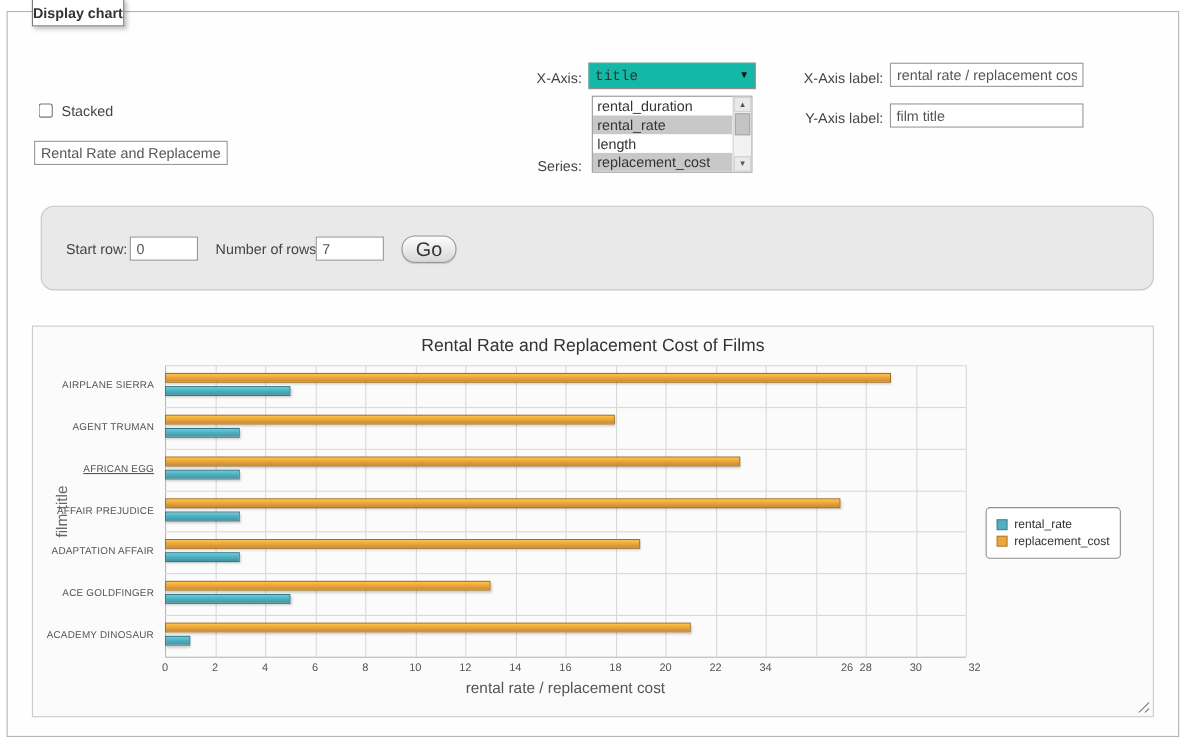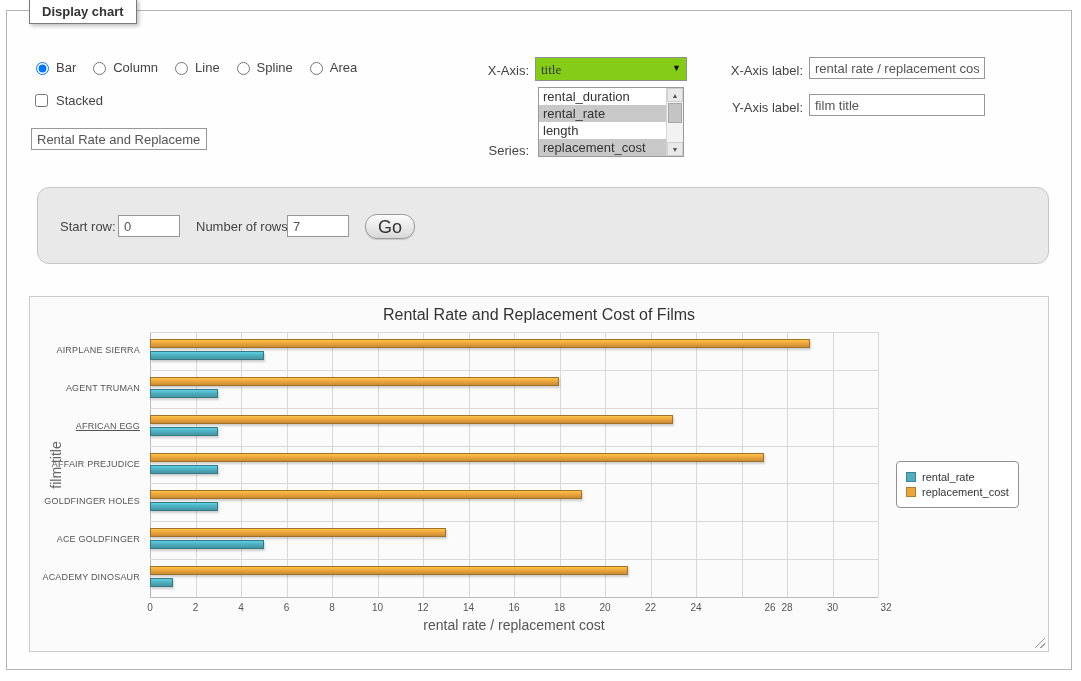--- a/index.html
+++ b/index.html
@@ -3,40 +3,40 @@
 <meta charset="utf-8">
 <style>
   html,body { margin:0; padding:0; background:#fff; }
   body { font-family:"Liberation Sans","DejaVu Sans",sans-serif; font-size:13px; color:#444; }
   .canvas { position:relative; width:1081px; height:681px; overflow:hidden; background:#fff; }
 
   
   .fieldset-main { position:absolute; left:6px; top:10px; width:1066px; height:660px;
     border:1px solid #b5b5b5; background:#fefefe; box-sizing:border-box; }
   .legend-box { position:absolute; left:22px; top:-12px; background:#fff; border:1px solid #7a7a7a;
-    box-shadow:2px 2px 4px rgba(0,0,0,.25); padding:4px 12px; font-weight:bold; font-size:13px; color:#333; }
+    box-shadow:2px 2px 4px rgba(0,0,0,.25); padding:4px 0; font-weight:bold; font-size:13px; color:#333; }
 
   
   .radio-row { position:absolute; left:24px; top:48px; display:flex; gap:12px; align-items:center; }
   .radio-row label { display:flex; align-items:center; gap:4px; cursor:default; }
   .stacked-row { position:absolute; left:24px; top:80px; display:flex; align-items:center; gap:5px; }
   input.text { border:1px solid #989898; background:#fff; height:22px; box-sizing:border-box;
     padding:1px 5px; font-family:"Liberation Sans","DejaVu Sans",sans-serif; font-size:13px; color:#555; }
   .title-input { position:absolute; left:24px; top:117px; width:176px; }
 
   .inline-label { position:absolute; text-align:right; color:#444; }
   .xaxis-lab  { left:420px; top:52px;  width:102px; }
   .series-lab { left:420px; top:132px; width:102px; }
   .xlab-lab   { left:646px; top:52px;  width:150px; }
   .ylab-lab   { left:646px; top:89px;  width:150px; }
 
   .select-wrap { position:absolute; left:528px; top:46px; width:152px; height:24px; }
   .select-wrap select { appearance:none; -webkit-appearance:none; -moz-appearance:none;
-    width:100%; height:24px; border:1px solid #8f8f8f; border-radius:0; background:#84cc16;
-    padding:2px 18px 2px 5px; font-family:Liberation Serif, serif; font-size:13px; color:#333; }
+    width:100%; height:24px; border:1px solid #8f8f8f; border-radius:0; background:#14b8a6;
+    padding:2px 18px 2px 5px; font-family:Liberation Mono, monospace; font-size:13px; color:#333; }
   .sel-arrow { position:absolute; right:6px; top:6px; font-size:9px; color:#111; pointer-events:none; }
 
   .listbox { position:absolute; left:531px; top:76px; width:146px; height:70px;
     border:1px solid #989898; background:#fff; box-sizing:border-box; display:flex; }
   .lb-options { flex:1; overflow:hidden; }
   .lb-option { height:17px; line-height:17px; padding:0 4px; font-size:13px; color:#333;
     white-space:nowrap; overflow:hidden; }
   .lb-option.selected { background:#c8c8c8; }
   .lb-scroll { width:16px; background:#f2f2f2; border-left:1px solid #d5d5d5;
     display:flex; flex-direction:column; }
@@ -83,42 +83,20 @@
     background:repeating-linear-gradient(135deg,#999 0 1px,transparent 1px 4px);
     clip-path:polygon(100% 0,100% 100%,0 100%); cursor:se-resize; }
 </style>
 </head>
 <body>
 
 <div class="canvas">
   <div class="fieldset-main">
     <div class="legend-box">Display chart</div>
 
-    <div class="radio-row">
-        <label>
-          <input type="radio" name="chartType" checked="" style="">
-          <span>Bar</span>
-        </label>
-        <label>
-          <input type="radio" name="chartType" style="">
-          <span>Column</span>
-        </label>
-        <label>
-          <input type="radio" name="chartType" style="">
-          <span>Line</span>
-        </label>
-        <label>
-          <input type="radio" name="chartType" style="">
-          <span>Spline</span>
-        </label>
-        <label>
-          <input type="radio" name="chartType" style="">
-          <span>Area</span>
-        </label>
-      </div>
 
     <label class="stacked-row">
       <input type="checkbox" style="">
       <span>Stacked</span>
     </label>
 
     <input class="text title-input" value="Rental Rate and Replacement Cost of Films" style="">
 
     <span class="inline-label xaxis-lab">X-Axis:</span>
     <div class="select-wrap">
@@ -156,21 +134,21 @@
       <button class="go-btn">Go</button>
     </div>
 
     <div class="chart-box">
       <div class="chart-title">Rental Rate and Replacement Cost of Films</div>
       <div class="cat-labels">
           <div class="cat-label" style="top: 35px; height: 37.8571px; line-height: 37.8571px;">AIRPLANE SIERRA</div>
           <div class="cat-label" style="top: 72.8571px; height: 37.8571px; line-height: 37.8571px;">AGENT TRUMAN</div>
           <div class="cat-label" style="top: 110.714px; height: 37.8571px; line-height: 37.8571px; text-decoration: underline;">AFRICAN EGG</div>
           <div class="cat-label" style="top: 148.571px; height: 37.8571px; line-height: 37.8571px;">AFFAIR PREJUDICE</div>
-          <div class="cat-label" style="top: 186.429px; height: 37.8571px; line-height: 37.8571px;">GOLDFINGER HOLES</div>
+          <div class="cat-label" style="top: 186.429px; height: 37.8571px; line-height: 37.8571px;">ADAPTATION AFFAIR</div>
           <div class="cat-label" style="top: 224.286px; height: 37.8571px; line-height: 37.8571px;">ACE GOLDFINGER</div>
           <div class="cat-label" style="top: 262.143px; height: 37.8571px; line-height: 37.8571px;">ACADEMY DINOSAUR</div>
         </div>
       <div class="plot-area">
           <div class="grid-v" style="left: 0px; background: rgb(185, 185, 185);"></div>
           <div class="tick-label" style="left: 0px;">0</div>
           <div class="grid-v" style="left: 45.5px;"></div>
           <div class="tick-label" style="left: 45.5px;">2</div>
           <div class="grid-v" style="left: 91px;"></div>
           <div class="tick-label" style="left: 91px;">4</div>
@@ -186,21 +164,21 @@
           <div class="tick-label" style="left: 318.5px;">14</div>
           <div class="grid-v" style="left: 364px;"></div>
           <div class="tick-label" style="left: 364px;">16</div>
           <div class="grid-v" style="left: 409.5px;"></div>
           <div class="tick-label" style="left: 409.5px;">18</div>
           <div class="grid-v" style="left: 455px;"></div>
           <div class="tick-label" style="left: 455px;">20</div>
           <div class="grid-v" style="left: 500.5px;"></div>
           <div class="tick-label" style="left: 500.5px;">22</div>
           <div class="grid-v" style="left: 546px;"></div>
-          <div class="tick-label" style="left: 546px;">24</div>
+          <div class="tick-label" style="left: 546px;">34</div>
           <div class="grid-v" style="left: 591.5px;"></div>
           <div class="tick-label" style="left: 620px; text-align: center;">26</div>
           <div class="grid-v" style="left: 637px;"></div>
           <div class="tick-label" style="left: 637px;">28</div>
           <div class="grid-v" style="left: 682.5px;"></div>
           <div class="tick-label" style="left: 682.5px;">30</div>
           <div class="grid-v" style="left: 728px;"></div>
           <div class="tick-label" style="left: 736px;">32</div>
           <div class="grid-h" style="top: 0px;"></div>
           <div class="grid-h" style="top: 38px;"></div>

